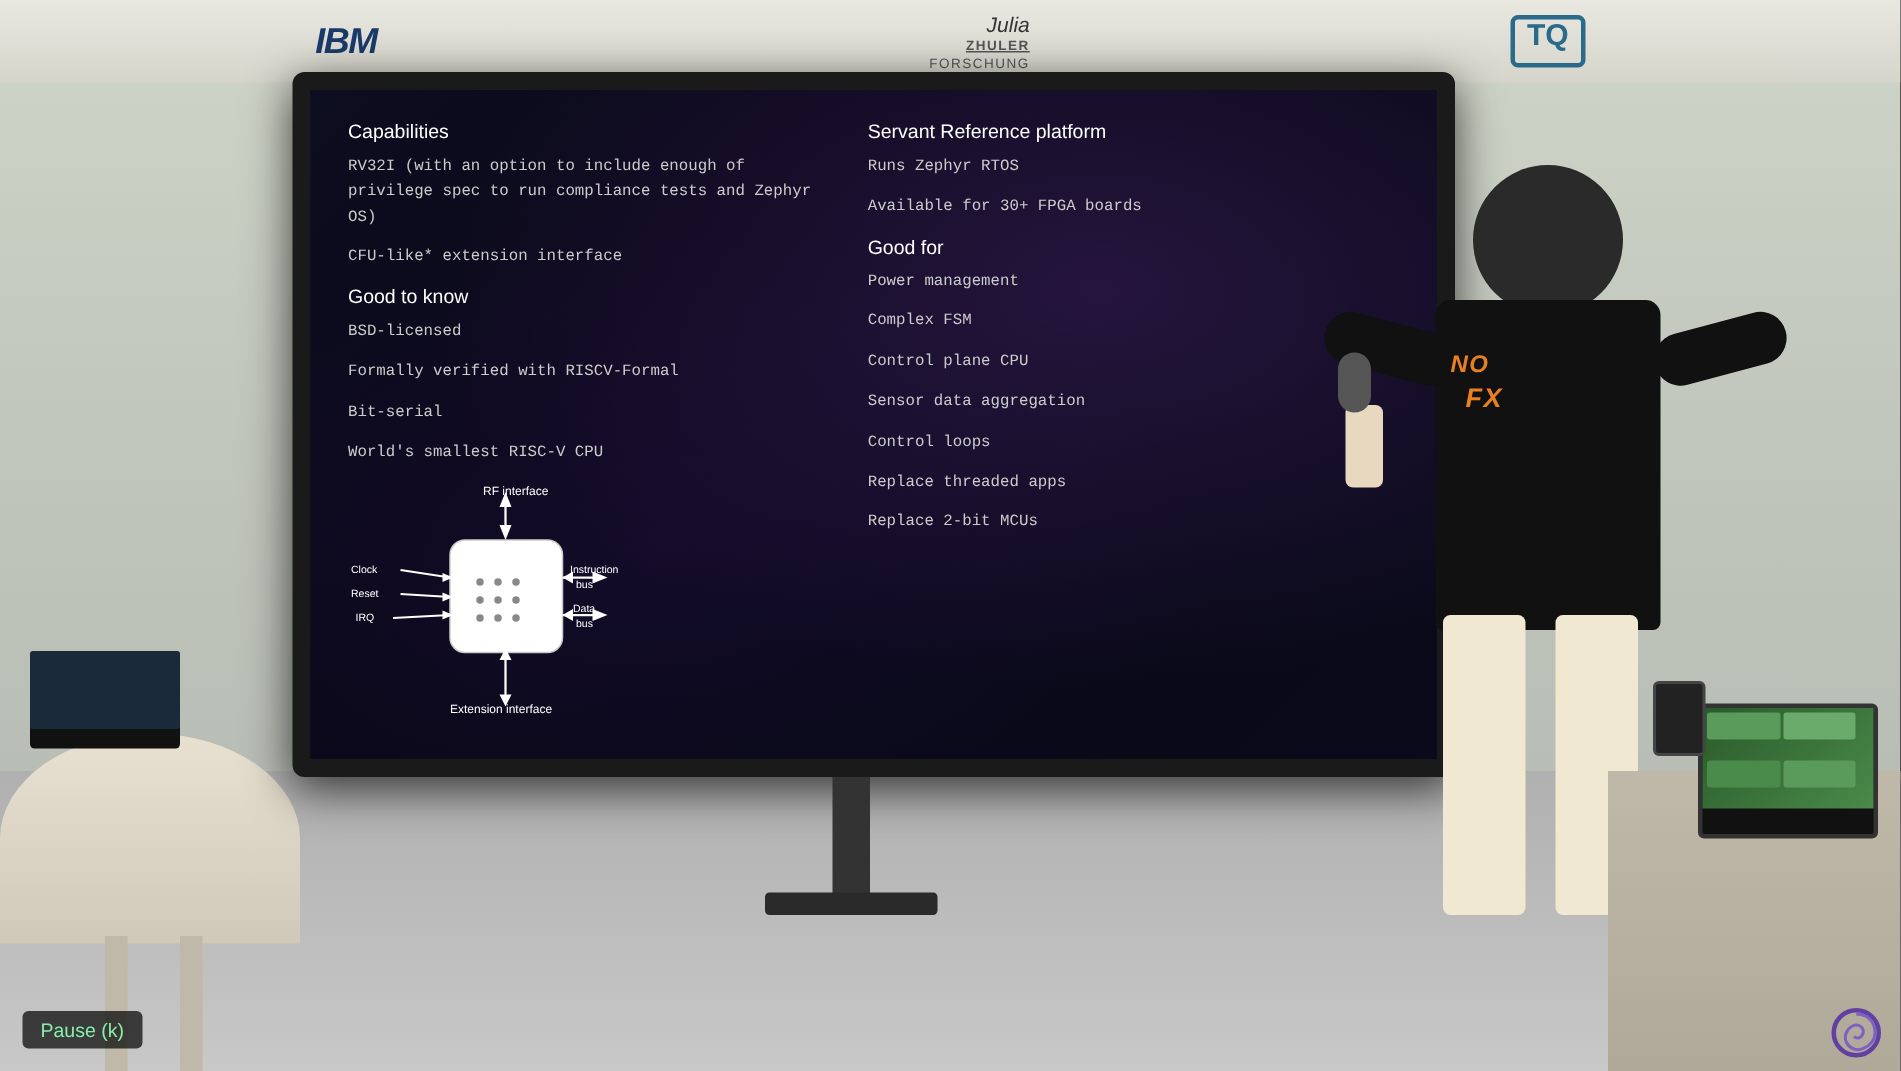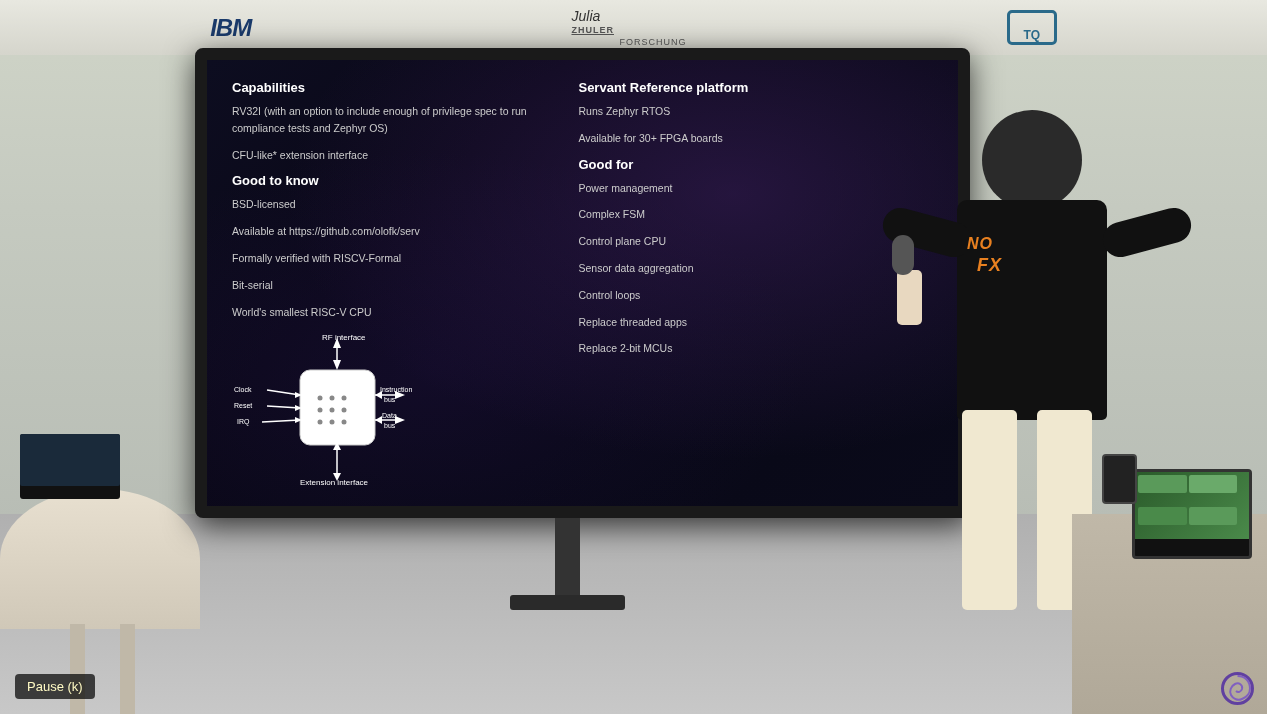--- a/index.html
+++ b/index.html
@@ -38,25 +38,25 @@
       align-items: center;
       justify-content: space-around;
       padding: 0 50px;
     }
     .banner-logo3 {
       width: 50px;
       height: 35px;
       border: 3px solid #2a6a8a;
       border-radius: 5px;
       display: flex;
-      align-items: flex-end;
+      align-items: flex-start;
       justify-content: center;
       color: #2a6a8a;
       font-weight: 900;
-      font-size: 12px;
+      font-size: 20px;
     }
 
     
     .tv-frame {
       position: absolute;
       top: 48px;
       left: 195px;
       width: 775px;
       height: 470px;
       background: #111;
@@ -97,31 +97,31 @@
     }
 
     .slide-right {
       width: 52%;
       padding-left: 10px;
     }
 
     .slide-section-title {
       color: #ffffff;
       font-size: 13px;
-      font-weight: 700;
+      font-weight: 400;
       margin-bottom: 8px;
       font-family: Arial, sans-serif;
     }
 
     .slide-text {
       color: #cccccc;
       font-size: 10.5px;
       line-height: 1.6;
       margin-bottom: 10px;
-      font-family: Liberation Sans, sans-serif;
+      font-family: Liberation Mono, monospace;
     }
 
     
     .tv-stand {
       position: absolute;
       top: 518px;
       left: 555px;
       width: 25px;
       height: 80px;
       background: #333;
@@ -136,21 +136,21 @@
       background: #2a2a2a;
       border-radius: 3px;
     }
 
     
     .pause-button {
       position: absolute;
       bottom: 15px;
       left: 15px;
       background: rgba(0,0,0,0.7);
-      color: #fef9c3;
+      color: #86efac;
       padding: 5px 12px;
       border-radius: 4px;
       font-size: 13px;
       cursor: pointer;
       z-index: 100;
       margin-top: 47px;
     }
 
     
     .watermark {
@@ -166,21 +166,21 @@
 </head>
 <body>
 
 <div class="wall"></div>
 <div class="floor"></div>
 
 <div class="banner-area">
   <div style="font-size:24px;font-weight:900;color:#1a3a6a;font-style:italic;letter-spacing:-1px;">
     <span>IBM</span>
   </div>
-  <div style="font-size:11px;color:#555;text-align:left;line-height:1.3;">
+  <div style="font-size:11px;color:#555;text-align:right;line-height:1.3;">
     <div style="font-style:italic;font-size:14px;color:#333;">Julia</div>
     <div style="font-size:9px;font-weight:700;letter-spacing:1px;text-decoration:underline;">ZHULER</div>
     <div style="font-size:9px;letter-spacing:1px;padding-left:48px;">FORSCHUNG</div>
   </div>
   <div class="banner-logo3">
     <span>TQ</span>
   </div>
 </div>
 
 <div style="position:absolute;bottom:85px;left:0;width:200px;height:140px;background:linear-gradient(180deg,#e8e0d0,#d0c8b8);border-radius:50% 50% 0 0;"></div>
@@ -197,21 +197,20 @@
 
     <div class="slide-content">
 
       <div class="slide-left">
         <div class="slide-section-title">Capabilities</div>
         <div class="slide-text">RV32I (with an option to include enough of privilege spec to run compliance tests and Zephyr OS)</div>
         <div class="slide-text">CFU-like* extension interface</div>
 
         <div class="slide-section-title" style="margin-top:10px;">Good to know</div>
         <div class="slide-text">BSD-licensed</div>
-        <div class="slide-text">Available at https://github.com/olofk/serv</div>
         <div class="slide-text">Formally verified with RISCV-Formal</div>
         <div class="slide-text">Bit-serial</div>
         <div class="slide-text">World's smallest RISC-V CPU</div>
 
         <div style="margin-top:8px;">
           <svg width="200" height="165" viewBox="0 0 200 165">
 
             <text x="90" y="10" fill="white" font-size="8" font-family="Arial">RF interface</text>
             <line x1="105" y1="13" x2="105" y2="35" stroke="white" stroke-width="1.5" marker-end="url(#arrow)"></line>
             <polygon points="101,30 105,40 109,30" fill="white"></polygon>

